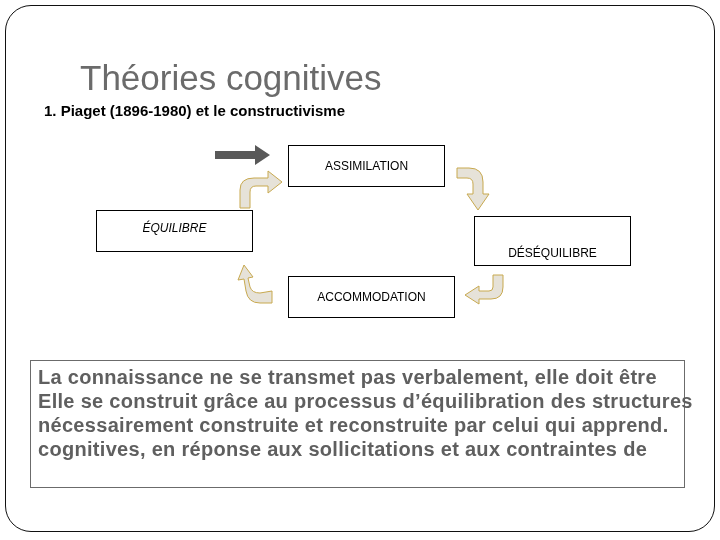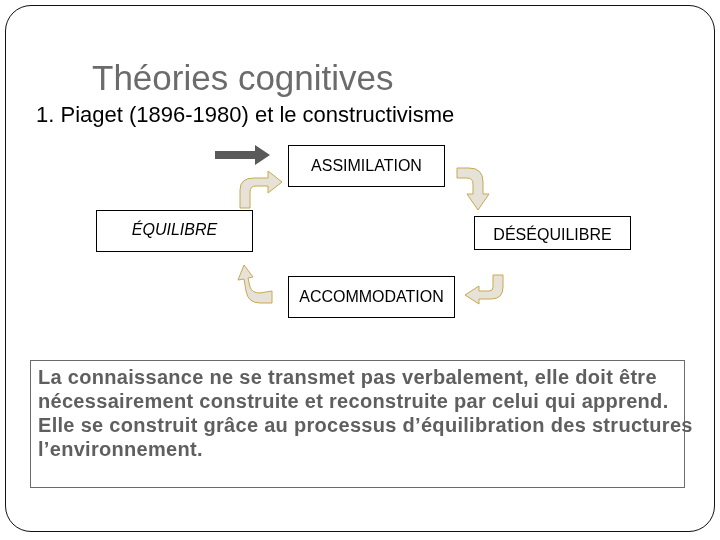--- a/index.html
+++ b/index.html
@@ -26,46 +26,45 @@
     }
     .title {
       position: absolute;
       left: 80px;
       top: 58px;
       font-size: 35px;
       color: #6b6b6b;
       font-weight: normal;
       white-space: nowrap;
       letter-spacing: 0px;
-      margin-left: 12px;
     }
     .subtitle {
       position: absolute;
-      left: 36px;
+      left: 44px;
       top: 102px;
-      font-size: 22px;
-      font-weight: normal;
+      font-size: 15px;
+      font-weight: bold;
       color: #000;
       white-space: nowrap;
     }
     .stage-box {
       position: absolute;
       border: 1px solid #000;
       background: #fff;
       box-sizing: border-box;
-      font-size: 16px;
+      font-size: 12px;
       color: #000;
       display: flex;
       align-items: center;
       justify-content: center;
       white-space: nowrap;
     }
     .box-assimilation { left: 288px; top: 145px; width: 157px; height: 42px; }
     .box-equilibre { left: 96px; top: 210px; width: 157px; height: 42px; align-items: flex-start; padding-top: 10px; font-style: italic; }
-    .box-desequilibre { left: 474px; top: 216px; width: 157px; height: 34px; align-items: flex-end; padding-bottom: 5px; }
+    .box-desequilibre { left: 474px; top: 216px; width: 157px; height: 50px; align-items: flex-end; padding-bottom: 5px; }
     .box-accommodation { left: 288px; top: 276px; width: 167px; height: 42px; }
 
     .arrow { position: absolute; }
     .text-box {
       position: absolute;
       left: 30px;
       top: 360px;
       width: 655px;
       height: 128px;
       border: 1px solid #6b6b6b;
@@ -115,16 +114,16 @@
 </div>
 <div class="stage-box box-desequilibre">
   <span>DÉSÉQUILIBRE</span>
 </div>
 <div class="stage-box box-accommodation">
   <span>ACCOMMODATION</span>
 </div>
 
 <div class="text-box">
   <span class="text-line">La connaissance ne se transmet pas verbalement, elle doit être</span>
+  <span class="text-line">Elle se construit grâce au processus d’équilibration des structures</span>
   <span class="text-line">nécessairement construite et reconstruite par celui qui apprend.</span>
-  <span class="text-line">Elle se construit grâce au processus d’équilibration des structures</span>
-  <span class="text-line">l’environnement.</span>
+  <span class="text-line">cognitives, en réponse aux sollicitations et aux contraintes de</span>
 </div>
 
 </body></html>

